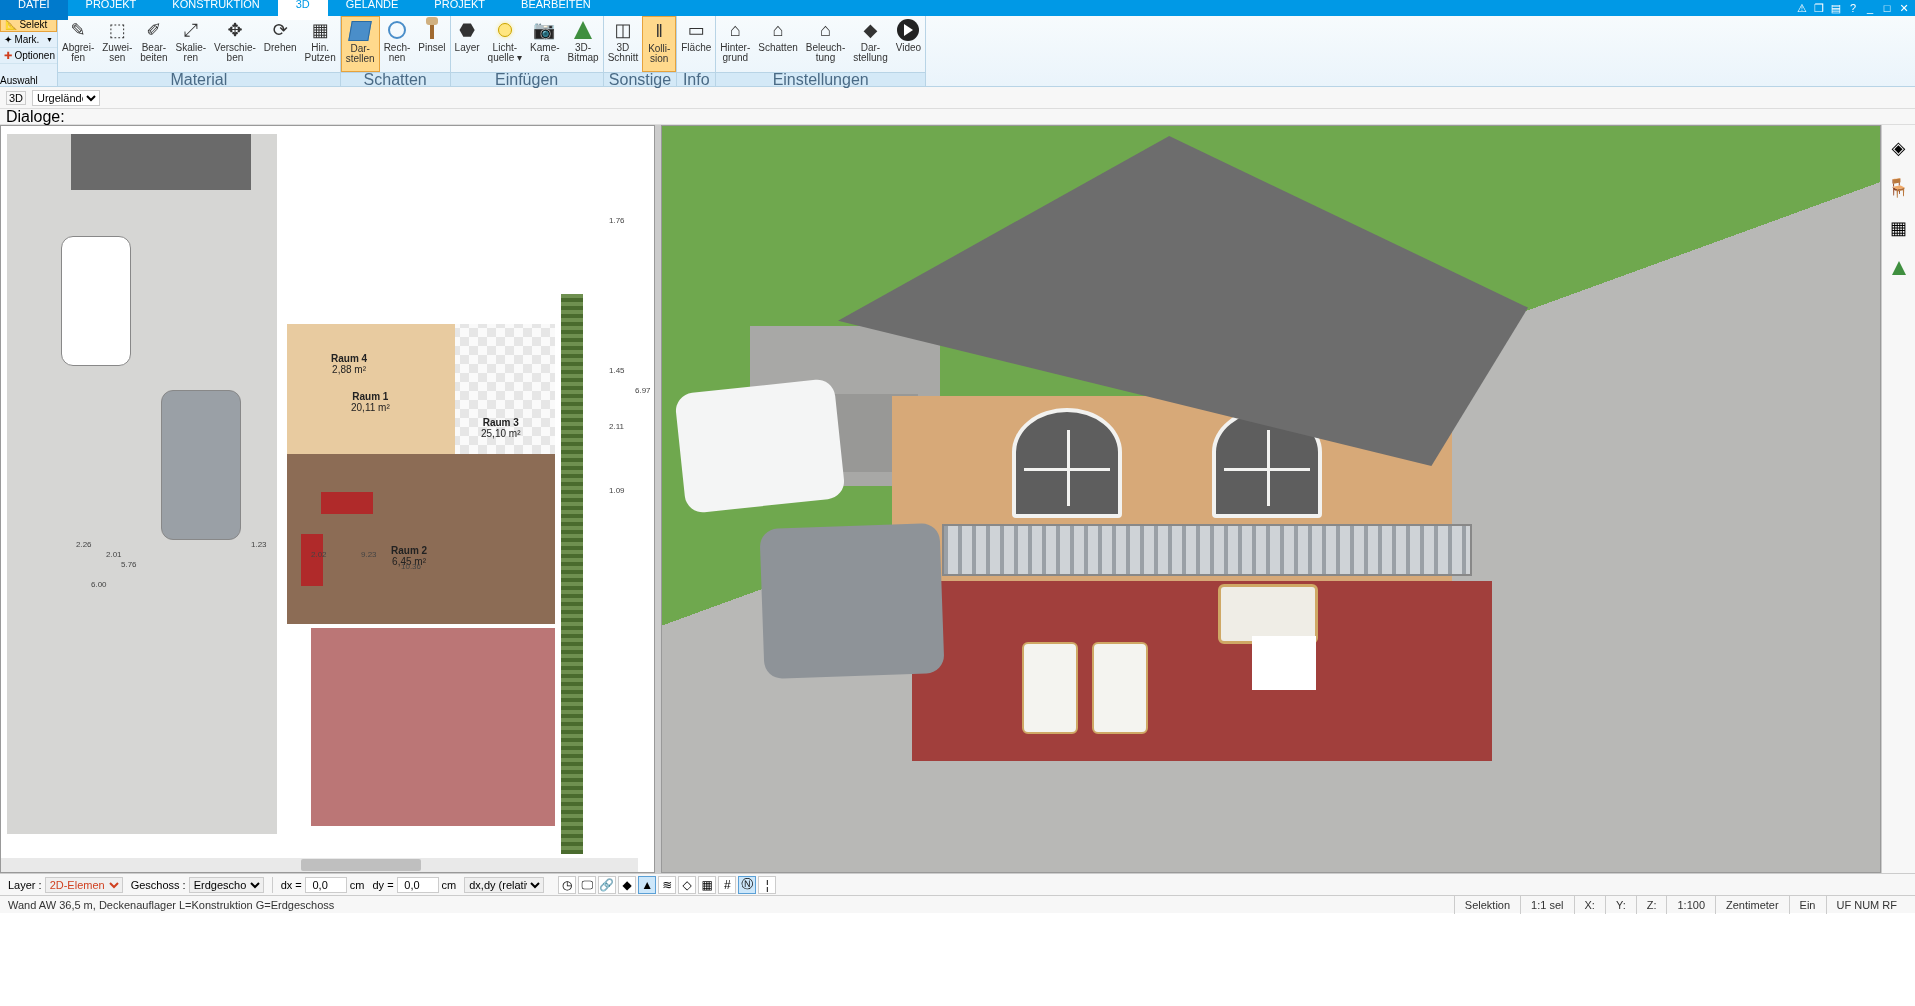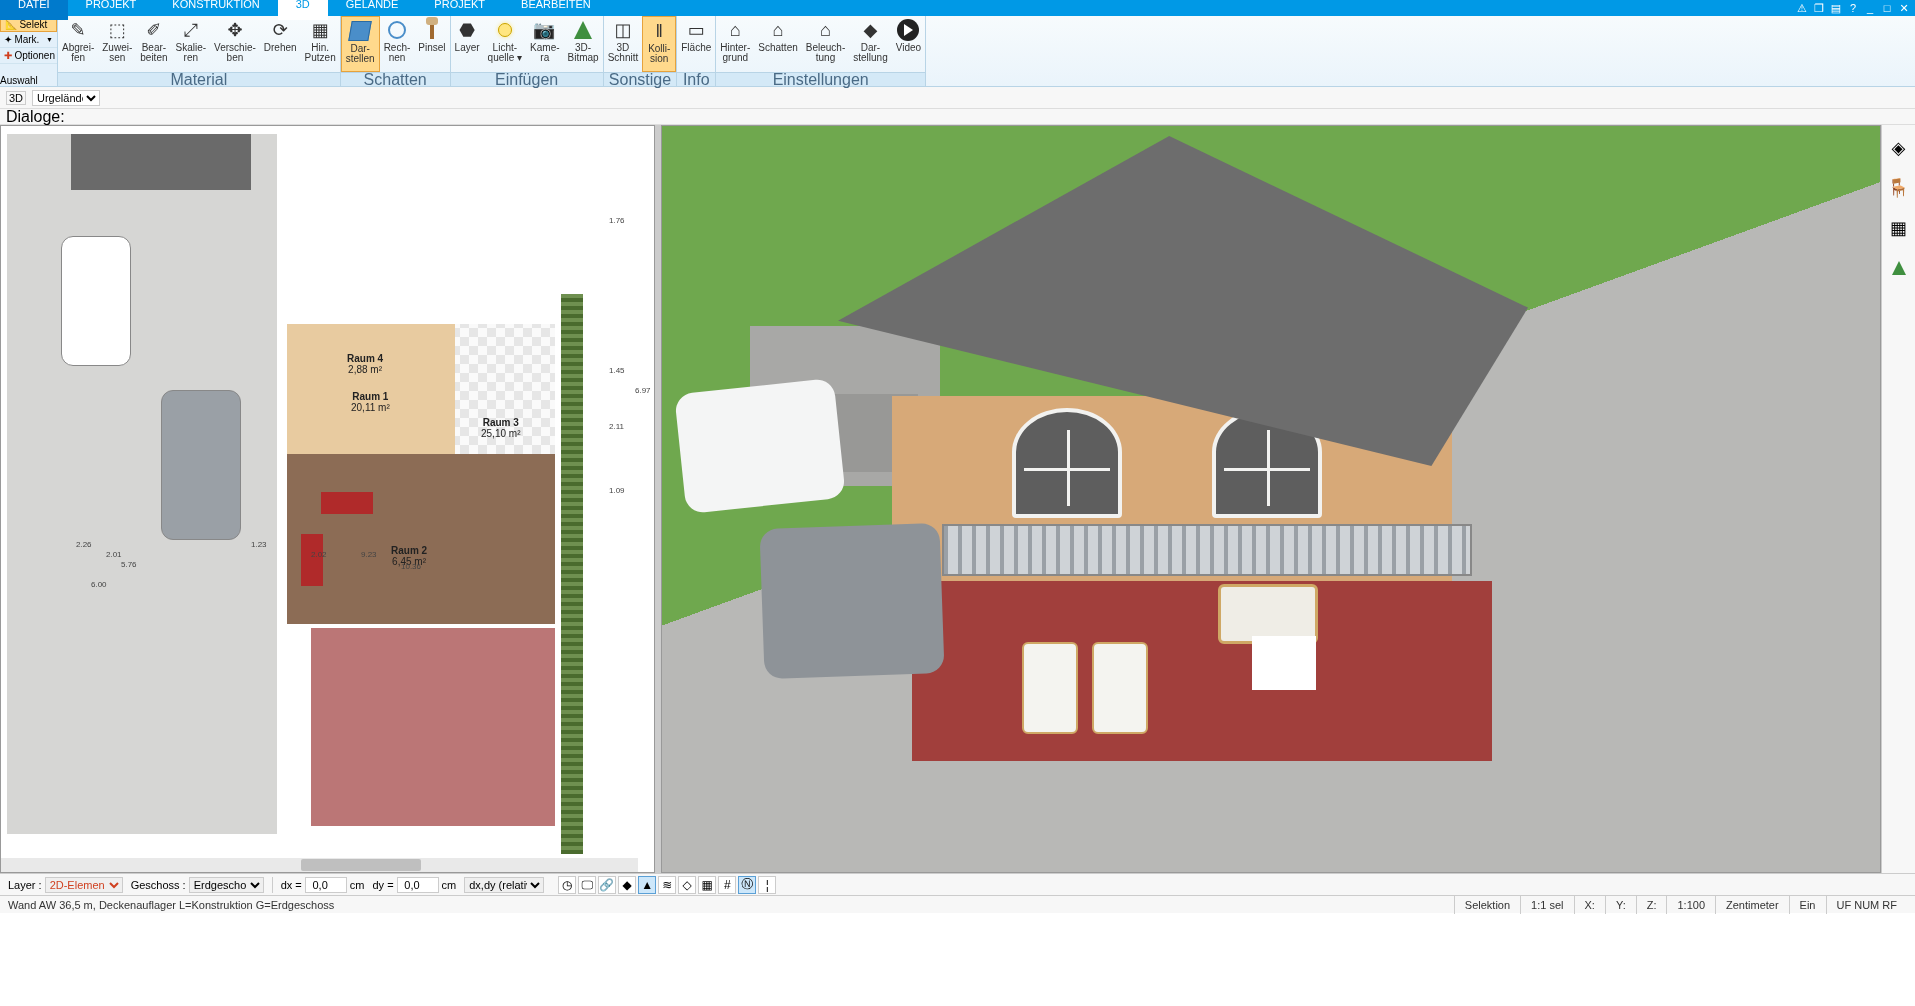--- a/index.html
+++ b/index.html
@@ -315,21 +315,21 @@
     <div class="house-outline">
       <div class="floor-wood"></div>
       <div class="floor-tile"></div>
       <div class="floor-brown"></div>
       <div class="sofa-red" style="left:40px; top:168px; width:52px; height:22px;"></div>
       <div class="sofa-red" style="left:20px; top:210px; width:22px; height:52px;"></div>
       <div class="floor-terrace"></div>
       <div class="hedge" style="left:280px; top:-30px; height:560px;"></div>
 
       <div id="room-labels">
-          <div class="room-label" style="left: 50px; top: 30px; margin-left: 16px;"><b>Raum 4</b><br>2,88 m²</div>
+          <div class="room-label" style="left: 50px; top: 30px;"><b>Raum 4</b><br>2,88 m²</div>
           <div class="room-label" style="left: 70px; top: 68px;"><b>Raum 1</b><br>20,11 m²</div>
           <div class="room-label" style="left: 200px; top: 94px;"><b>Raum 3</b><br>25,10 m²</div>
           <div class="room-label" style="left: 110px; top: 222px;"><b>Raum 2</b><br>6,45 m²</div>
         </div>
     </div>
 
     <div id="dim-labels">
         <span class="dims" style="left: 75px; top: 414px;">2.26</span>
         <span class="dims" style="left: 105px; top: 424px;">2.01</span>
         <span class="dims" style="left: 120px; top: 434px;">5.76</span>

